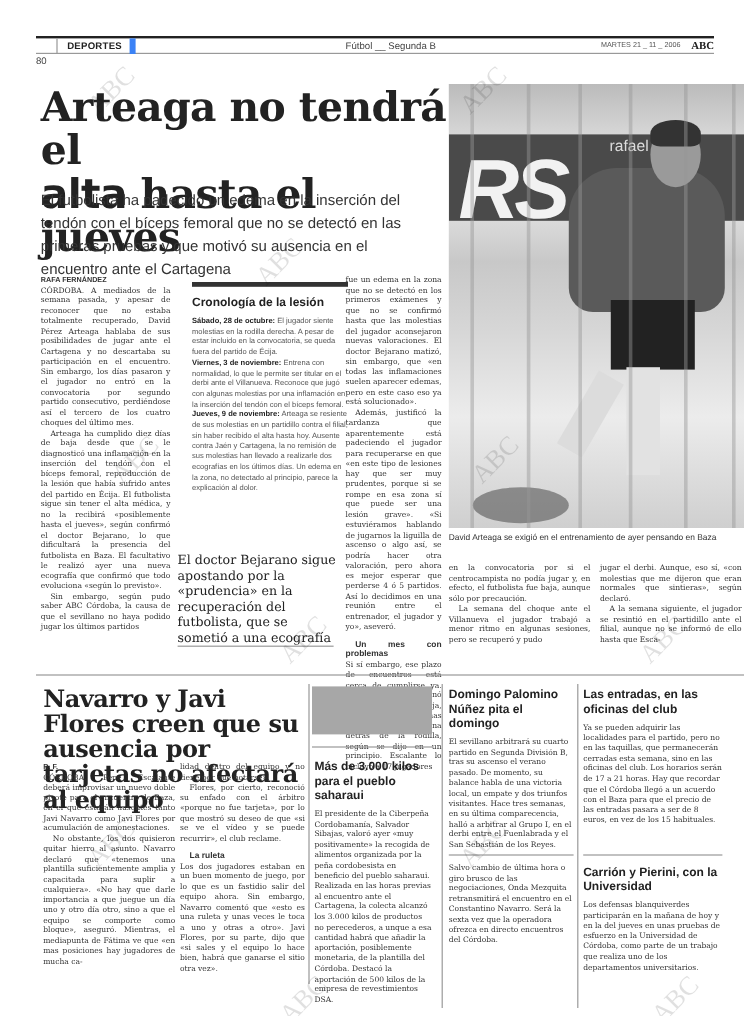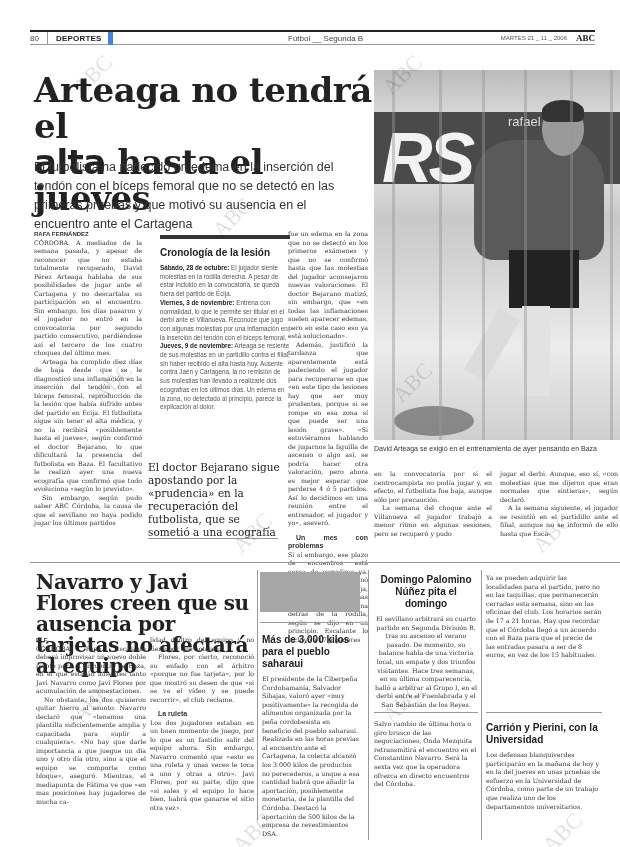--- a/index.html
+++ b/index.html
@@ -1,21 +1,21 @@
 <!DOCTYPE html>
 <html><head>
 <meta charset="utf-8">
 <style>
   * { box-sizing: border-box; margin: 0; padding: 0; }
   html, body { width: 620px; height: 847px; background: #fff; overflow: hidden; }
   body { position: relative; font-family: "DejaVu Serif", serif; color: #222; }
 
   
   .topbar { position: absolute; left: 30px; top: 30px; width: 565px; height: 15px; border-top: 2px solid #222; border-bottom: 1px solid #999; font-family: "Liberation Sans", sans-serif; font-size: 8px; }
-  .topbar .pagenum { position: absolute; left: 0; top: 2px; color: #444; }
+  .topbar .pagenum { position: absolute; left: 0; top: 14px; color: #444; }
   .topbar .section { position: absolute; left: 17px; top: 0; height: 13px; padding: 2px 6px 0 8px; border-left: 1px solid #999; border-right: 5px solid #3b82f6; font-weight: bold; letter-spacing: 0.2px; }
   .topbar .mid { position: absolute; left: 258px; top: 2px; color: #444; }
   .topbar .date { position: absolute; right: 28px; top: 3px; font-size: 6px; color: #555; }
   .topbar .logo { position: absolute; right: 0; top: 1px; font-family: "Liberation Serif", serif; font-weight: bold; font-size: 9px; }
 
   
   .headline { position: absolute; left: 34px; top: 72px; width: 340px; font-family: "DejaVu Serif", serif; font-size: 34px; line-height: 36px; color: #222; letter-spacing: -0.5px; }
   .headline b { font-family: "DejaVu Sans", sans-serif; font-weight: bold; }
   .subhead { position: absolute; left: 34px; top: 158px; width: 330px; font-family: "Liberation Sans", sans-serif; font-size: 12.5px; line-height: 19px; color: #333; }
 
@@ -148,32 +148,33 @@
 
 <div class="graybox"></div>
 <div class="rule" style="left:260px; top:622px; width:100px;"></div>
 <div class="sbox" style="left:262px; top:634px; width:98px;">
   <div class="sbhead">Más de 3.000 kilos para el pueblo saharaui</div>
   <div>El presidente de la Ciberpeña Cordobamanía, Salvador Sibajas, valoró ayer «muy positivamente» la recogida de alimentos organizada por la peña cordobesista en beneficio del pueblo saharaui. Realizada en las horas previas al encuentro ante el Cartagena, la colecta alcanzó los 3.000 kilos de productos no perecederos, a unque a esa cantidad habrá que añadir la aportación, posiblemente monetaria, de la plantilla del Córdoba. Destacó la aportación de 500 kilos de la empresa de revestimientos DSA.</div>
 </div>
 
 <div class="vline" style="left:368px; top:570px; height:270px;"></div>
 
-<div class="sbox" style="left:374px; top:574px; width:104px;text-align:center;">
+<div class="sbox" style="left:374px; top:574px; width:104px;">
   <div class="sbhead">Domingo Palomino Núñez pita el domingo</div>
   <div>El sevillano arbitrará su cuarto partido en Segunda División B, tras su ascenso el verano pasado. De momento, su balance habla de una victoria local, un empate y dos triunfos visitantes. Hace tres semanas, en su última comparecencia, halló a arbitrar al Grupo I, en el derbi entre el Fuenlabrada y el San Sebastián de los Reyes.</div>
 </div>
 <div class="rule" style="left:374px; top:712px; width:104px;"></div>
 <div class="sbox" style="left:374px; top:720px; width:104px;">
   <div>Salvo cambio de última hora o giro brusco de las negociaciones, Onda Mezquita retransmitirá el encuentro en el Constantino Navarro. Será la sexta vez que la operadora ofrezca en directo encuentros del Córdoba.</div>
 </div>
 
 <div class="vline" style="left:481px; top:570px; height:270px;"></div>
 
 <div class="sbox" style="left:486px; top:574px; width:116px;">
+  <div class="sbhead">Las entradas, en las oficinas del club</div>
   <div>Ya se pueden adquirir las localidades para el partido, pero no en las taquillas, que permanecerán cerradas esta semana, sino en las oficinas del club. Los horarios serán de 17 a 21 horas. Hay que recordar que el Córdoba llegó a un acuerdo con el Baza para que el precio de las entradas pasara a ser de 8 euros, en vez de los 15 habituales.</div>
 </div>
 <div class="rule" style="left:486px; top:712px; width:116px;"></div>
 <div class="sbox" style="left:486px; top:722px; width:116px;">
   <div class="sbhead">Carrión y Pierini, con la Universidad</div>
   <div>Los defensas blanquiverdes participarán en la mañana de hoy y en la del jueves en unas pruebas de esfuerzo en la Universidad de Córdoba, como parte de un trabajo que realiza uno de los departamentos universitarios.</div>
 </div>
 
 <div class="watermark" style="left:70px; top:62px;">ABC</div>
 <div class="watermark" style="left:380px; top:62px;">ABC</div>

